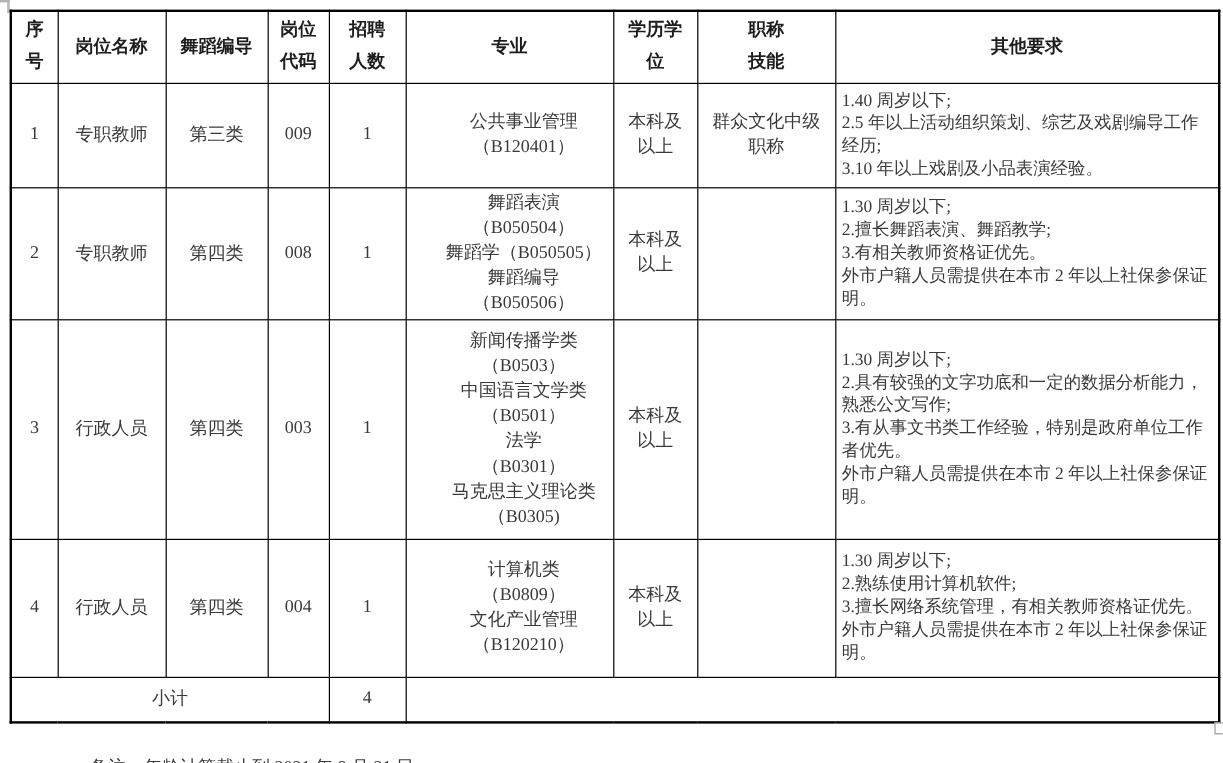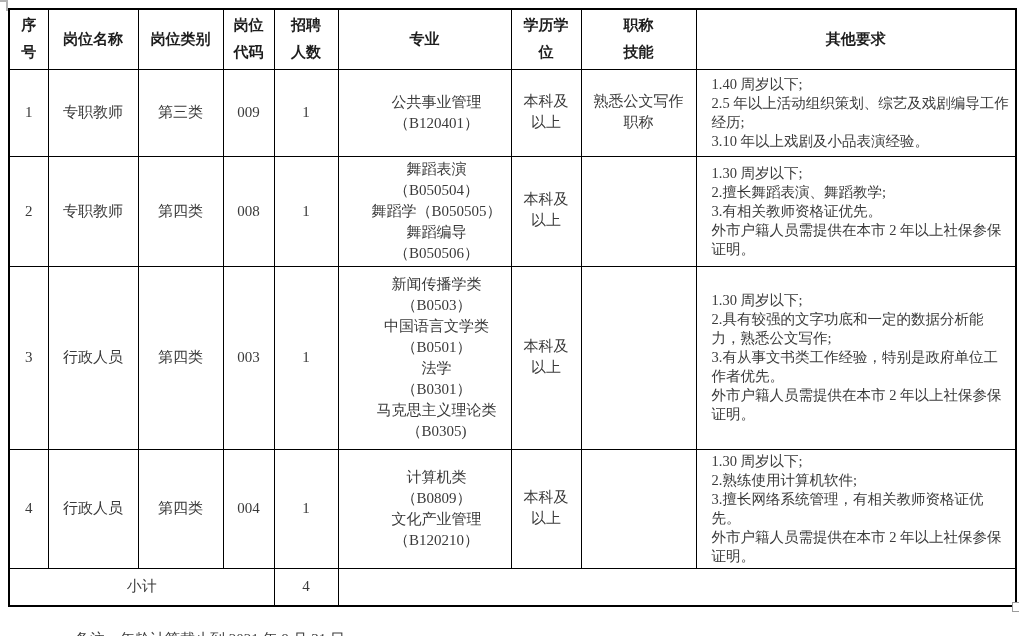--- a/index.html
+++ b/index.html
@@ -26,21 +26,21 @@
   }
   .doc-table th{
     font-weight:bold;color:#1d1d1d;
     line-height:27px;font-size:15px;
   }
   td.cell-serial{font-size:15px;}
   td.cell-majors{line-height:21px;padding-left:27px;}
   td.cell-education,td.cell-title{line-height:21px;font-family:Liberation Mono, monospace;}
   td.cell-requirements{
     text-align:left;font-size:14.5px;line-height:19px;
-    padding:2px 4px 2px 15px;
+    padding:2px 4px 2px 5px;
   }
   tr.subtotal-row td{font-size:15px;margin-top:44px;}
   .footnote{
     position:absolute;left:75px;top:630px;
     font-size:15px;color:#3a3a3a;white-space:pre;
   }
   
   .move-handle{
     position:absolute;left:0;top:0;width:6px;height:9px;
     border-top:2px solid #b3b3b3;border-right:2px solid #b3b3b3;
@@ -67,21 +67,21 @@
         <col style="width:173px">
       <col style="width:70px">
         <col style="width:115px">
         <col style="width:320px">
     </colgroup>
     <thead>
       <tr style="height:60px">
         <th>序
 号</th>
         <th>岗位名称</th>
-        <th>岗位类别</th>
+        <th>舞蹈编导</th>
         <th>岗位
 代码</th>
         <th>招聘
 人数</th>
         <th>专业</th>
         <th>学历学
 位</th>
         <th>职称
 技能</th>
         <th>其他要求</th>
@@ -91,21 +91,21 @@
       <tr style="height:87px">
         <td class="cell-serial">1</td>
         <td>专职教师</td>
         <td>第三类</td>
         <td>009</td>
         <td>1</td>
         <td class="cell-majors">公共事业管理
 （B120401）</td>
         <td class="cell-education">本科及
 以上</td>
-        <td class="cell-title">熟悉公文写作
+        <td class="cell-title">群众文化中级
 职称</td>
         <td class="cell-requirements">1.40 周岁以下;
 2.5 年以上活动组织策划、综艺及戏剧编导工作经历;
 3.10 年以上戏剧及小品表演经验。</td>
       </tr>
       <tr style="height:110px">
         <td class="cell-serial">2</td>
         <td>专职教师</td>
         <td>第四类</td>
         <td>008</td>

